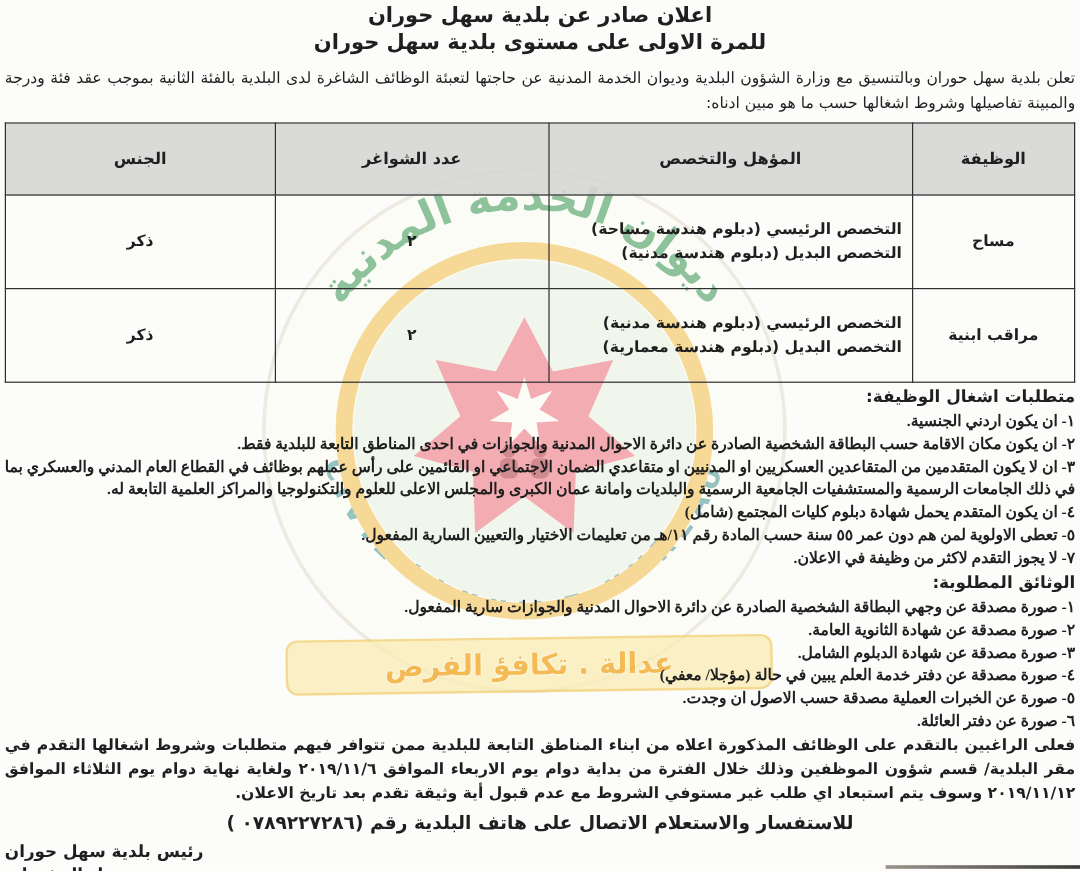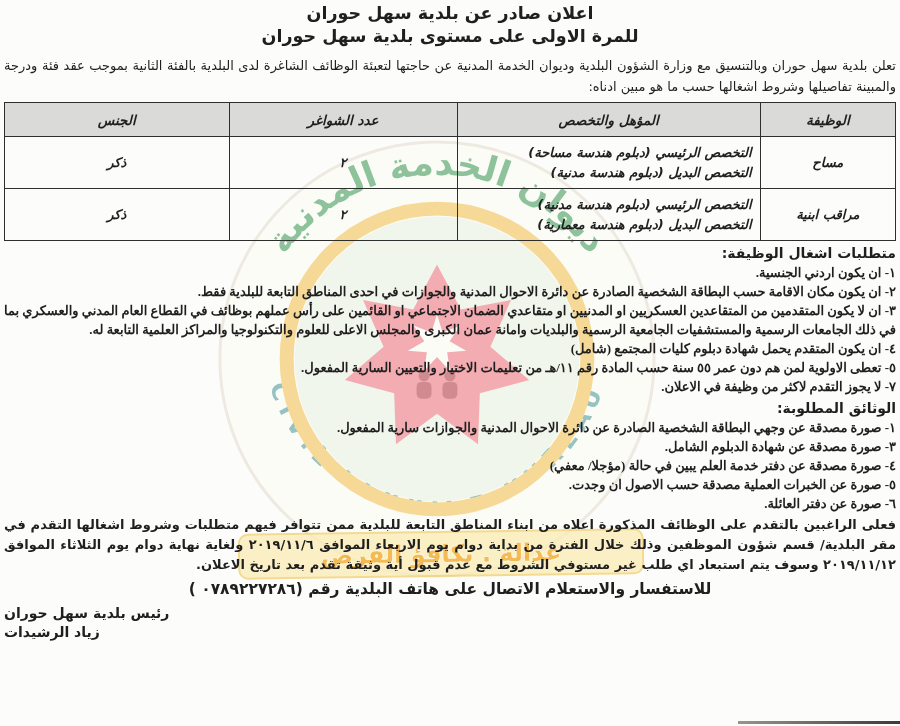--- a/index.html
+++ b/index.html
@@ -45,21 +45,21 @@
   .title{ text-align:center;font-weight:bold;font-size:17.5px;line-height:23px;letter-spacing:.2px;}
   .intro{ font-size:13px;font-weight:normal;line-height:21px;text-align:justify;margin-top:7px;}
 
   
   table.jobs{
     width:100%;border-collapse:collapse;margin-top:5px;
     font-size:13px;font-weight:bold;table-layout:fixed;
   }
   table.jobs th,table.jobs td{
     border:1.6px solid #2e2e2e;
-    padding:4px 8px;vertical-align:middle;font-style:italic;
+    padding:17px 8px;vertical-align:middle;
   }
   table.jobs th{
     background:rgba(213,213,211,.88);
     height:25px;text-align:center;font-size:13.5px;
   }
   td.c{text-align:center;}
   td.qual{text-align:right;line-height:20px;}
   table.jobs td{height:43px;}
 
   
@@ -147,20 +147,21 @@
   <div class="sec-heading">متطلبات اشغال الوظيفة:</div>
   <div class="item">١- ان يكون اردني الجنسية.</div>
   <div class="item">٢- ان يكون مكان الاقامة حسب البطاقة الشخصية الصادرة عن دائرة الاحوال المدنية والجوازات في احدى المناطق التابعة للبلدية فقط.</div>
   <div class="item">٣- ان لا يكون المتقدمين من المتقاعدين العسكريين او المدنيين او متقاعدي الضمان الاجتماعي او القائمين على رأس عملهم بوظائف في القطاع العام المدني والعسكري بما في ذلك الجامعات الرسمية والمستشفيات الجامعية الرسمية والبلديات وامانة عمان الكبرى والمجلس الاعلى للعلوم والتكنولوجيا والمراكز العلمية التابعة له.</div>
   <div class="item">٤- ان يكون المتقدم يحمل شهادة دبلوم كليات المجتمع (شامل)</div>
   <div class="item">٥- تعطى الاولوية لمن هم دون عمر ٥٥ سنة حسب المادة رقم ١١/هـ من تعليمات الاختيار والتعيين السارية المفعول.</div>
   <div class="item">٧- لا يجوز التقدم لاكثر من وظيفة في الاعلان.</div>
 
   <div class="sec-heading">الوثائق المطلوبة:</div>
   <div class="item">١- صورة مصدقة عن وجهي البطاقة الشخصية الصادرة عن دائرة الاحوال المدنية والجوازات سارية المفعول.</div>
+  <div class="item">٢- صورة مصدقة عن شهادة الثانوية العامة.</div>
   <div class="item">٣- صورة مصدقة عن شهادة الدبلوم الشامل.</div>
   <div class="item">٤- صورة مصدقة عن دفتر خدمة العلم يبين في حالة (مؤجلا/ معفي)</div>
   <div class="item">٥- صورة عن الخبرات العملية مصدقة حسب الاصول ان وجدت.</div>
   <div class="item">٦- صورة عن دفتر العائلة.</div>
 
   <div class="closing">فعلى الراغبين بالتقدم على الوظائف المذكورة اعلاه من ابناء المناطق التابعة للبلدية ممن تتوافر فيهم متطلبات وشروط اشغالها التقدم في مقر البلدية/ قسم شؤون الموظفين وذلك خلال الفترة من بداية دوام يوم الاربعاء الموافق ٢٠١٩/١١/٦ ولغاية نهاية دوام يوم الثلاثاء الموافق ٢٠١٩/١١/١٢ وسوف يتم استبعاد اي طلب غير مستوفي الشروط مع عدم قبول أية وثيقة تقدم بعد تاريخ الاعلان.</div>
 
   <div class="contact">للاستفسار والاستعلام الاتصال على هاتف البلدية رقم (٠٧٨٩٢٢٧٢٨٦ )</div>
 
   <div class="signature">

